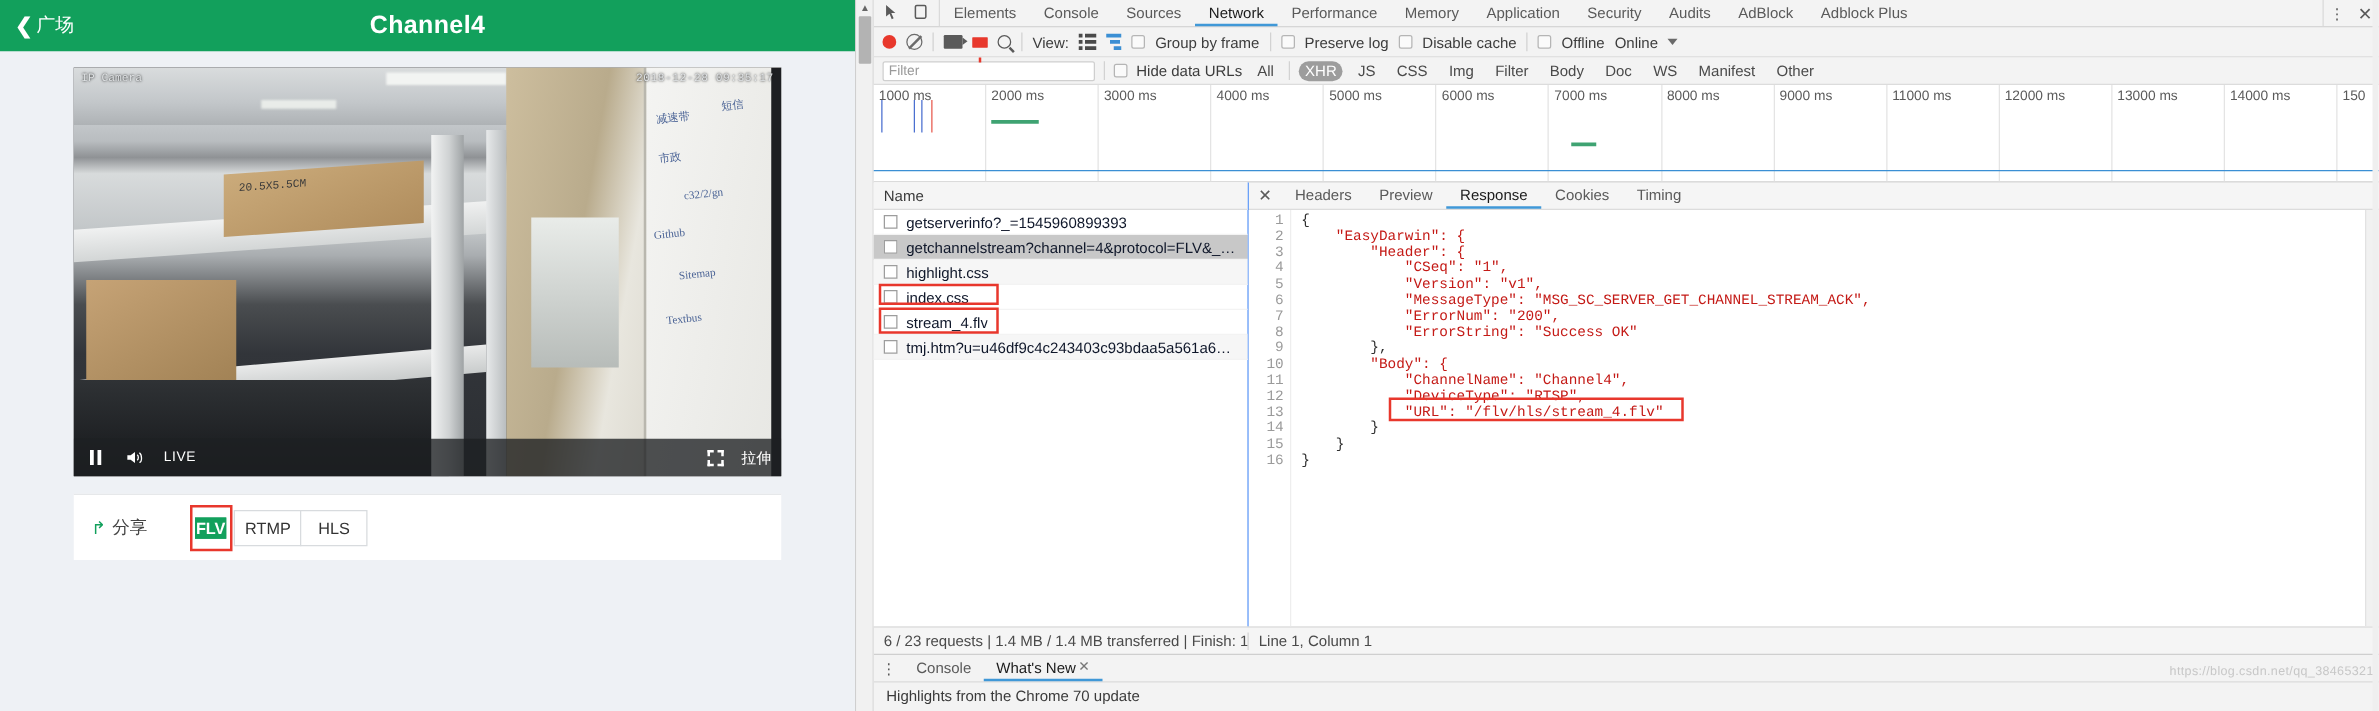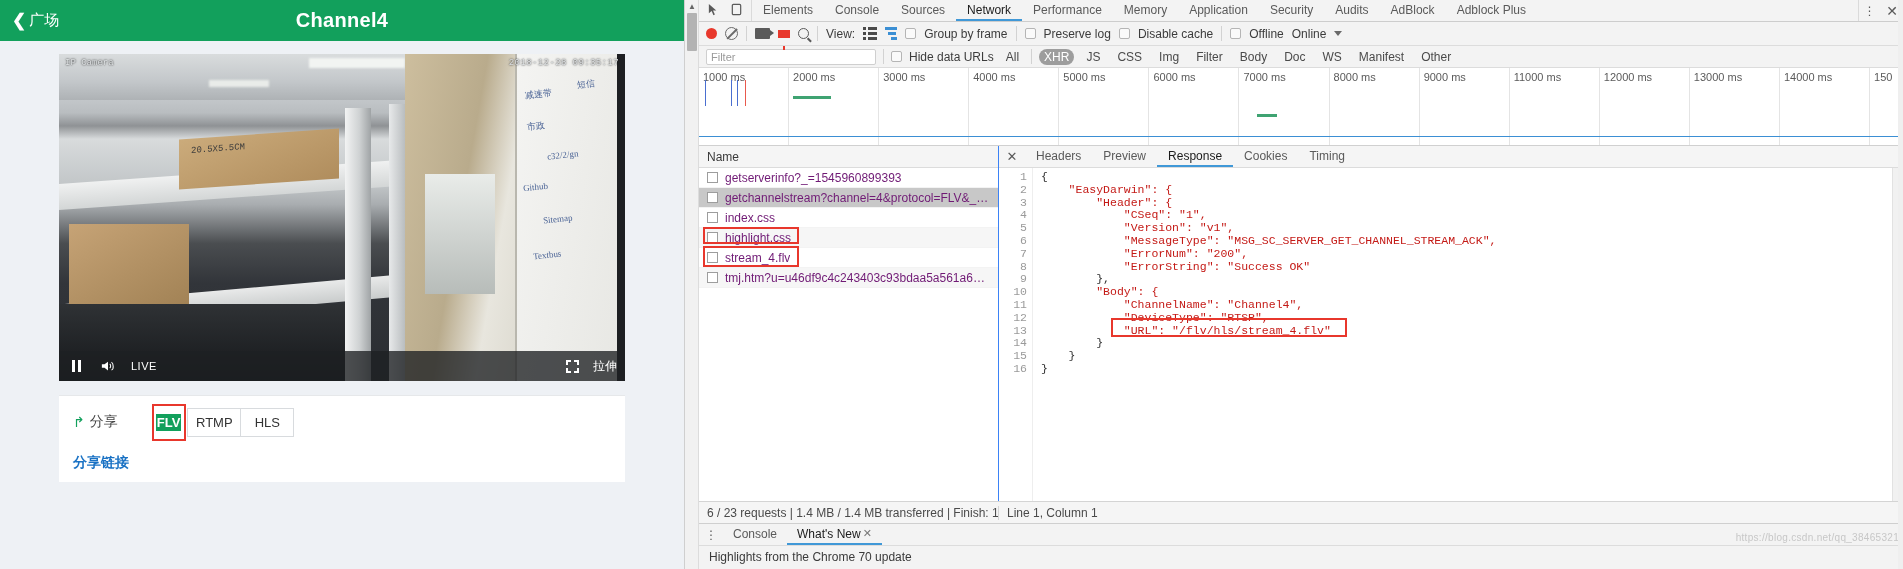--- a/index.html
+++ b/index.html
@@ -204,21 +204,21 @@
   .tl-blue { position:absolute; top:12px; width:1px; height:26px; background:#4a6fd0; }
   .tl-red { position:absolute; top:12px; width:1px; height:26px; background:#e8594d; }
   .tl-bar { position:absolute; height:3px; background:#3fa372; }
   .tl-axis { position:absolute; left:0; right:0; bottom:8px; height:1px; background:#3b8fd4; }
 
   .dt-split { flex:1; display:flex; min-height:0; }
   .dt-requests { width:300px; background:#fff; border-right:1px solid #3b82f6; display:flex; flex-direction:column; }
   .req-head { height:22px; background:#f5f5f5; border-bottom:1px solid #dcdcdc; display:flex;
     align-items:center; padding:0 8px; font-size:12px; color:#3a3a3a; }
   .req-row { height:20px; display:flex; align-items:center; gap:7px; padding:0 8px; font-size:12px;
-    color:#701a75; border-bottom:1px solid #f3f3f3; white-space:nowrap; overflow:hidden; }
+    color:#0f172a; border-bottom:1px solid #f3f3f3; white-space:nowrap; overflow:hidden; }
   .req-row.alt { background:#f6f6f6; }
   .req-row.selected { background:#c8c8c8; }
   .req-cb { width:11px; height:11px; border:1px solid #9d9d9d; background:#fff; flex:0 0 auto; }
   .req-name { overflow:hidden; text-overflow:ellipsis; }
   .hl-box { position:absolute; border:2px solid #e8372c; pointer-events:none; }
 
   .dt-detail { flex:1; display:flex; flex-direction:column; background:#fff; min-width:0; }
   .detail-tabs { height:22px; background:#f5f5f5; border-bottom:1px solid #dcdcdc; display:flex;
     align-items:stretch; }
   .dclose { width:26px; display:flex; align-items:center; justify-content:center; color:#5a5a5a; font-size:13px; }
@@ -338,21 +338,20 @@
             <span>分享</span>
           </div>
           <div class="proto-tabs">
             <span class="proto-highlight">
               <span class="proto-tab active">FLV</span>
             </span>
             <span class="proto-tab">RTMP</span>
             <span class="proto-tab">HLS</span>
           </div>
         </div>
-        <div class="share-link-title">分享链接</div>
       </div>
 
     </div>
   </div>
 
   <div class="right">
 
     <div class="dt-scroller">
       <div class="dt-scroll-up">▲</div>
       <div class="dt-scroll-thumb"></div>
@@ -508,27 +507,27 @@
           <div class="req-head">Name</div>
 
           <div class="req-row">
             <span class="req-cb"></span>
             <span class="req-name">getserverinfo?_=1545960899393</span>
           </div>
           <div class="req-row selected">
             <span class="req-cb"></span>
             <span class="req-name">getchannelstream?channel=4&amp;protocol=FLV&amp;_=15…</span>
           </div>
+          <div class="req-row alt">
+            <span class="req-cb"></span>
+            <span class="req-name">highlight.css</span>
+          </div>
           <div class="req-row">
             <span class="req-cb"></span>
             <span class="req-name">index.css</span>
-          </div>
-          <div class="req-row alt">
-            <span class="req-cb"></span>
-            <span class="req-name">highlight.css</span>
           </div>
           <div class="req-row">
             <span class="req-cb"></span>
             <span class="req-name">stream_4.flv</span>
           </div>
           <div class="req-row alt">
             <span class="req-cb"></span>
             <span class="req-name">tmj.htm?u=u46df9c4c243403c93bdaa5a561a69cc&amp;…</span>
           </div>
 

